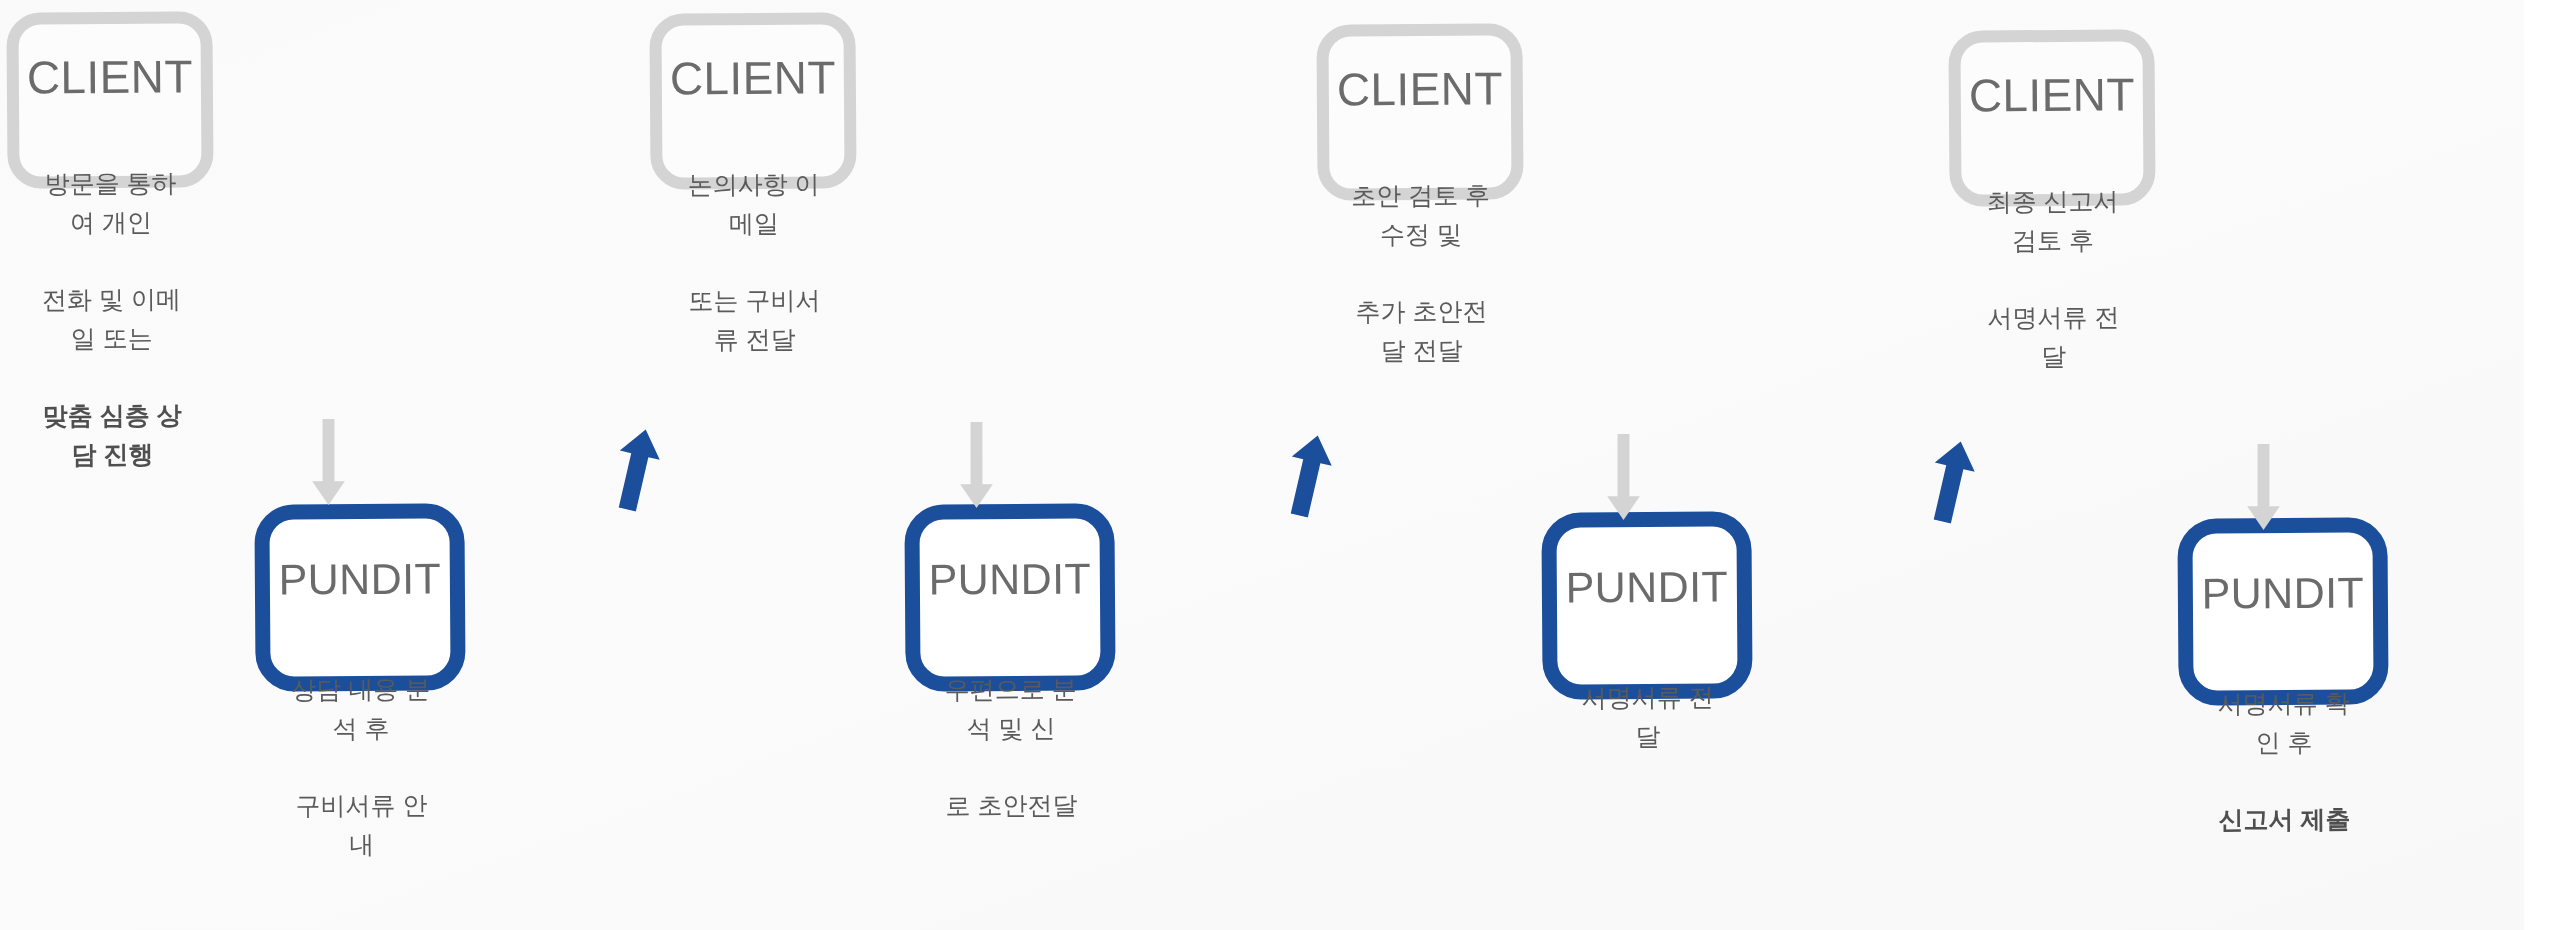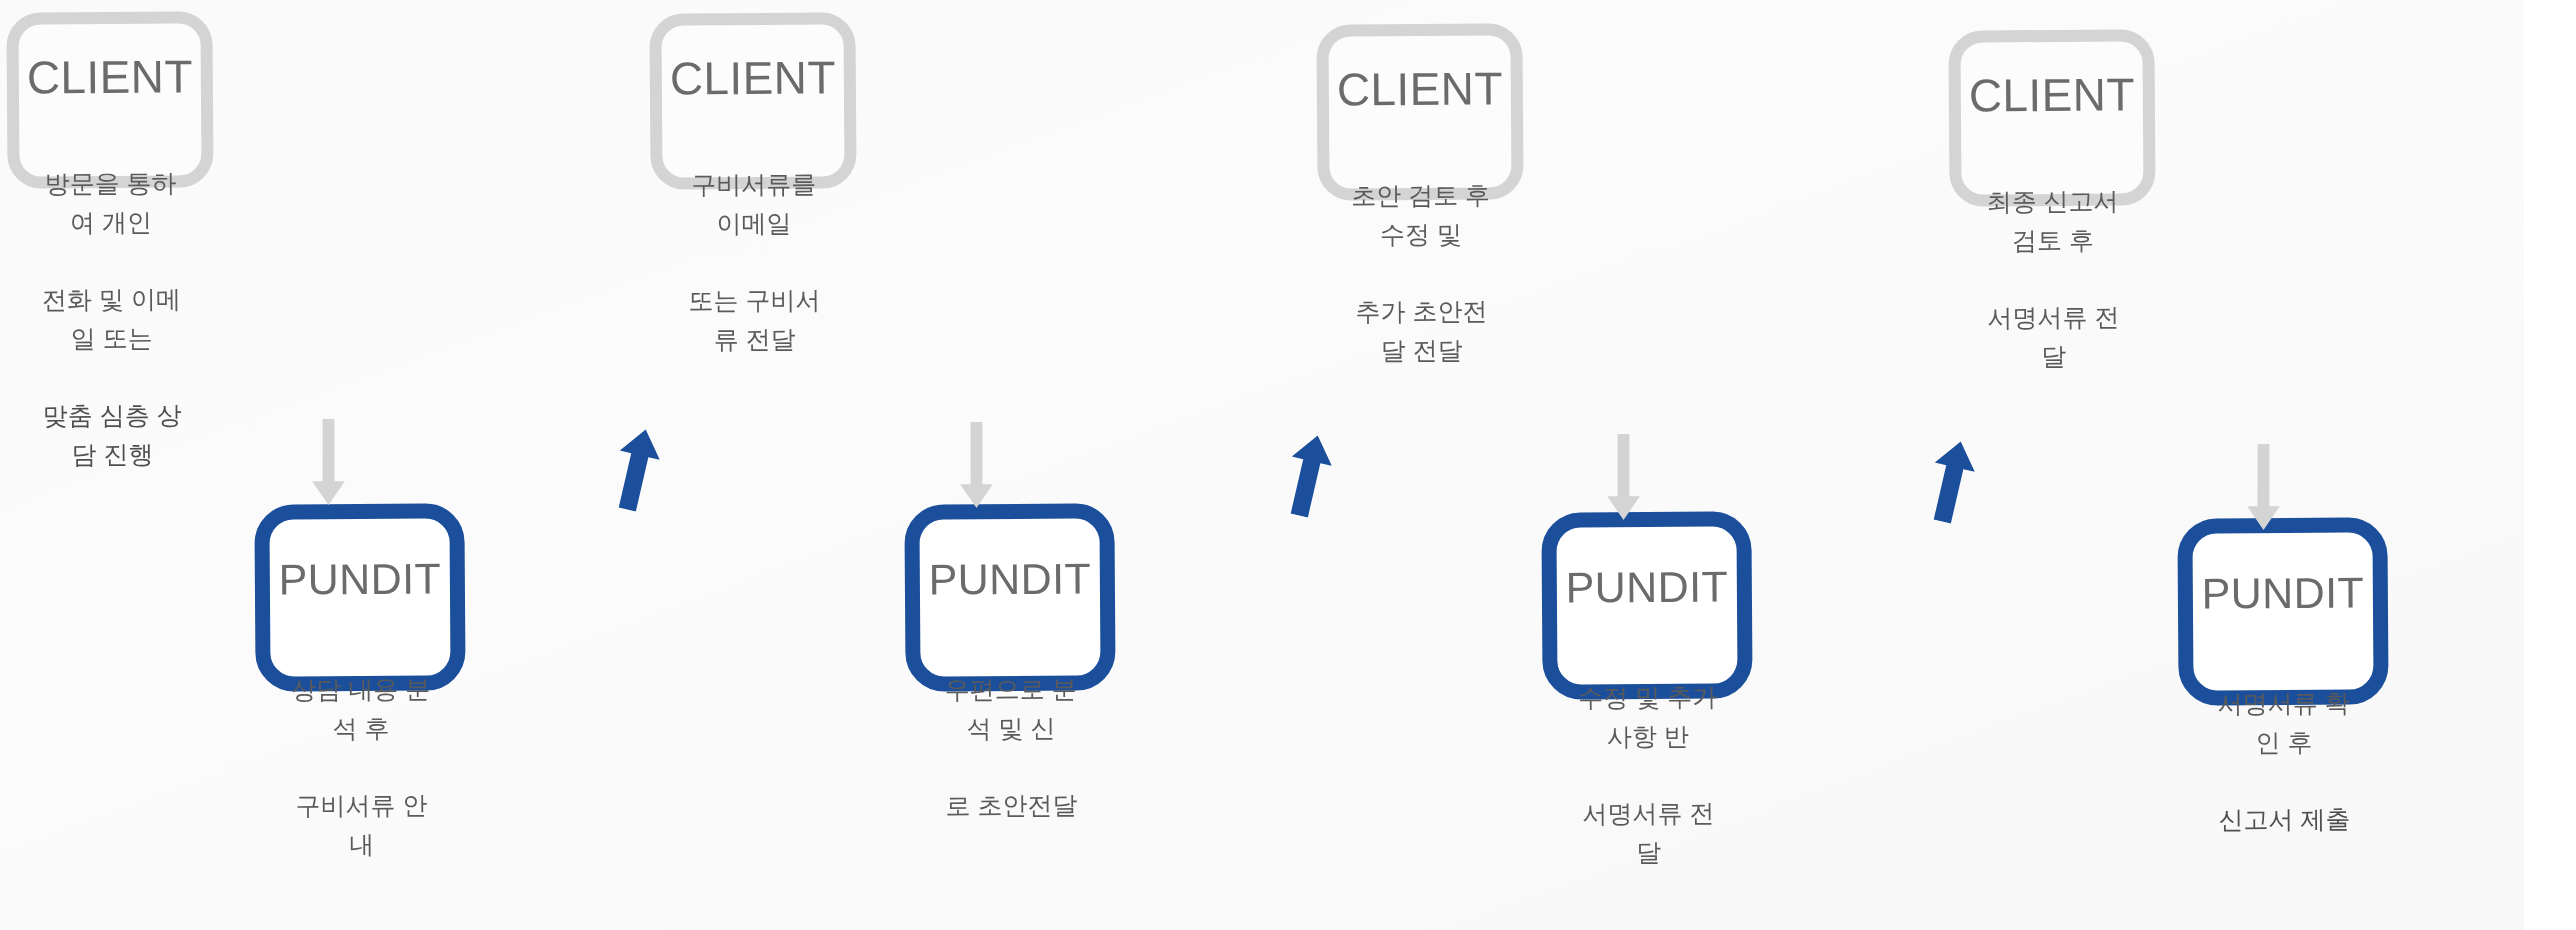--- a/index.html
+++ b/index.html
@@ -71,21 +71,21 @@
     padding: 0 13.3px;
     margin-top: 25px;
     white-space: pre-line;
   }
 
   .card.pundit .card-body {
     margin-top: 30px;
   }
 
   .card-body .em {
-    font-weight: 400;
+    font-weight: 700;
     color: #4f4f4f;
   }
 
   
   .arrow {
     position: absolute;
     pointer-events: none;
   }
   .arrow svg { display: block; }
 </style>
@@ -107,21 +107,21 @@
     <div class="card-title">PUNDIT</div>
     <div class="card-body">
       <div>상담 내용 분석 후</div>
       <div>구비서류 안내</div>
     </div>
   </div>
 
   <div class="card client" style="left:650px; top:13.3px; width:206px; height:176px; transform:rotate(-0.4deg);">
     <div class="card-title">CLIENT</div>
     <div class="card-body">
-      <div>구비서류를 이메일</div>
+      <div>논의사항 이메일</div>
       <div>또는 구비서류 전달</div>
     </div>
   </div>
 
   <div class="card pundit" style="left:905px; top:504px; width:210px; height:187px; transform:rotate(-0.4deg);">
     <div class="card-title">PUNDIT</div>
     <div class="card-body">
       <div>우편으로 분석 및 신</div>
       <div>로 초안전달</div>
     </div>
@@ -131,21 +131,20 @@
     <div class="card-title">CLIENT</div>
     <div class="card-body">
       <div>초안 검토 후 수정 및</div>
       <div>추가 초안전달  전달</div>
     </div>
   </div>
 
   <div class="card pundit" style="left:1542px; top:512px; width:210px; height:187px; transform:rotate(-0.4deg);">
     <div class="card-title">PUNDIT</div>
     <div class="card-body">
-      <div>수정 및 추가 사항 반</div>
       <div>서명서류 전달</div>
     </div>
   </div>
 
   <div class="card client" style="left:1949px; top:30px; width:206px; height:176px; transform:rotate(-0.4deg);">
     <div class="card-title">CLIENT</div>
     <div class="card-body">
       <div>최종 신고서 검토 후</div>
       <div>서명서류 전달</div>
     </div>

